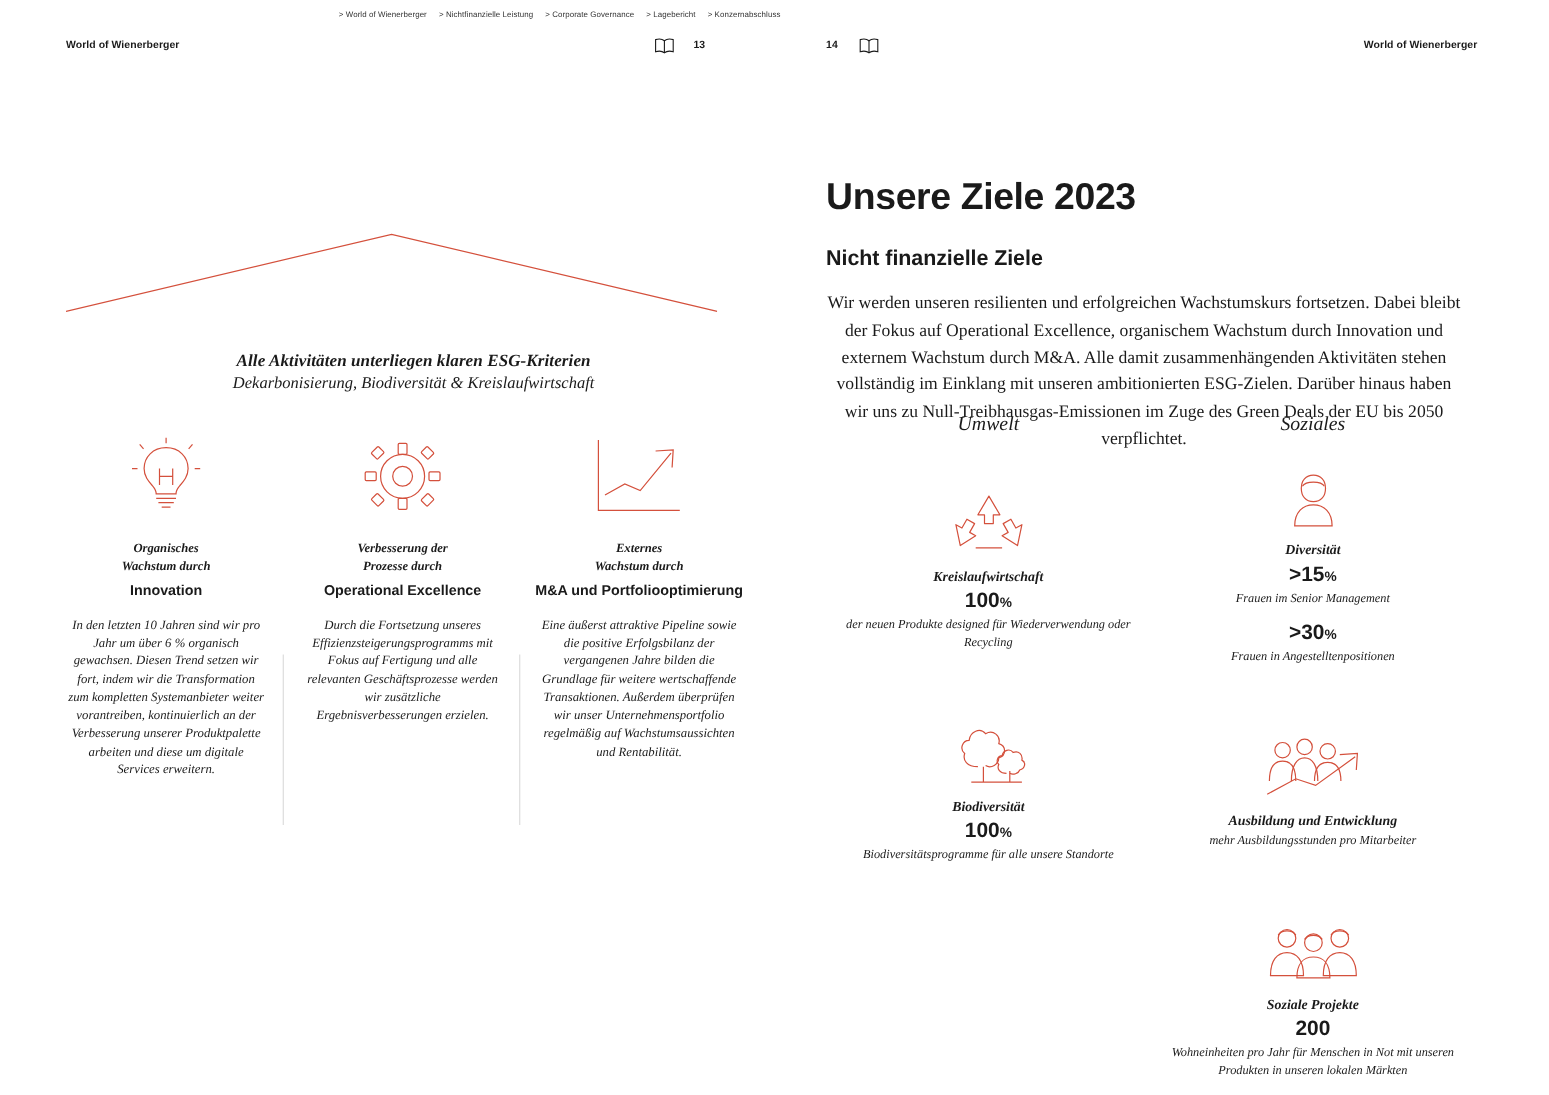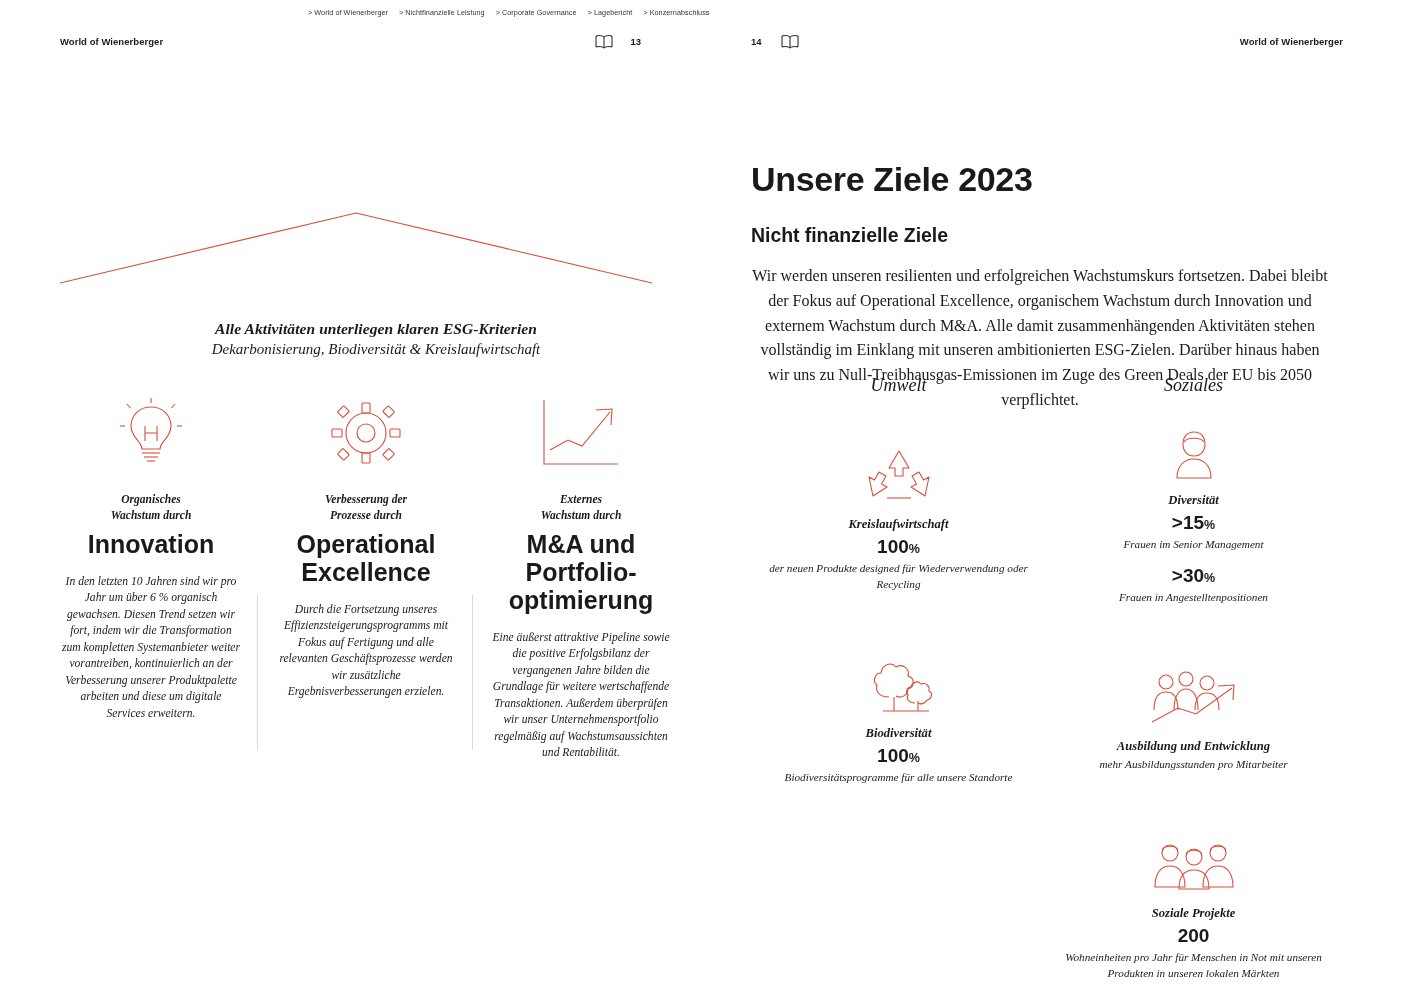--- a/index.html
+++ b/index.html
@@ -66,21 +66,21 @@
   }
   .pillar { width: 190px; text-align: center; position: relative; }
   .pillar .icon-wrap { height: 95px; display: flex; align-items: center; justify-content: center; }
   .pillar-kicker {
     font-family: "Liberation Serif", serif;
     font-style: italic; font-weight: bold; font-size: 11.5px;
     line-height: 1.35; margin-top: 12px;
   }
   .pillar-head {
     font-family: "Liberation Sans", sans-serif;
-    font-weight: bold; font-size: 25px; line-height: 1.12;
+    font-weight: bold; font-size: 13px; line-height: 1.12;
     margin-top: 7px;
   }
   .pillar-body {
     font-family: "Liberation Serif", serif;
     font-style: italic; font-size: 11.6px; line-height: 1.42;
     margin-top: 16px; padding: 0 4px;
   }
   .pillar-divider {
     position: absolute; top: 210px; right: -12px;
     width: 1px; height: 155px; background: #d9d9d9;

